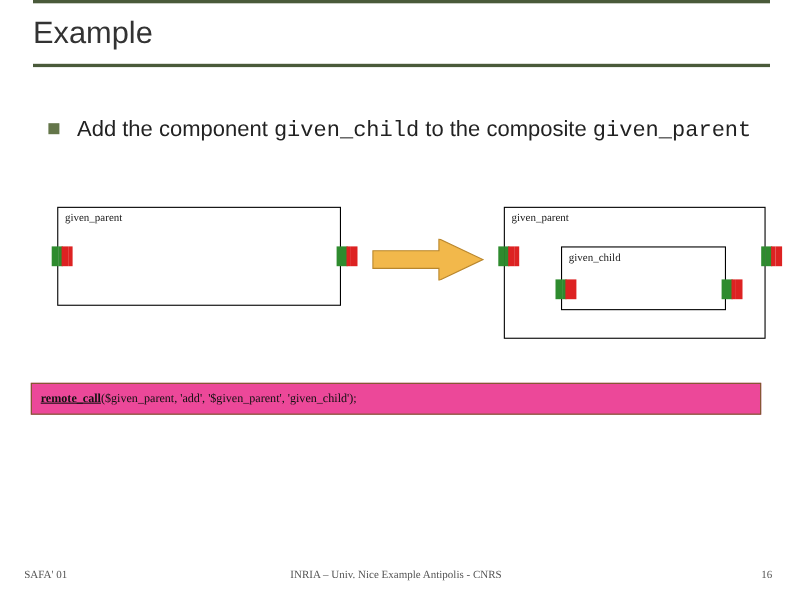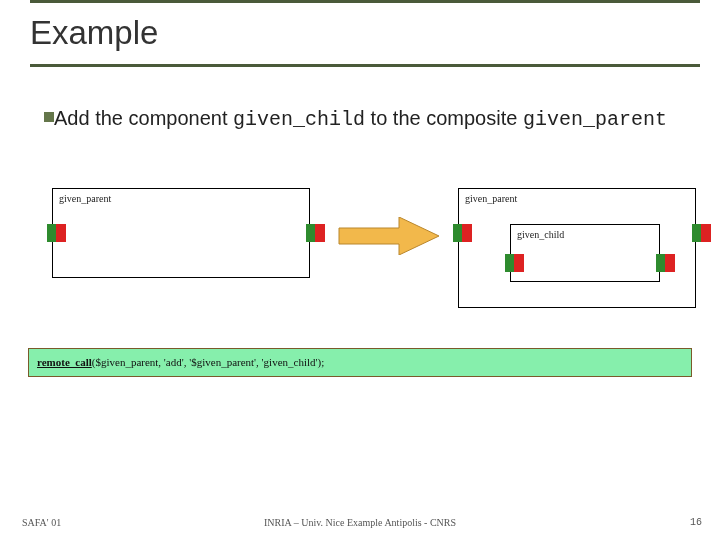--- a/index.html
+++ b/index.html
@@ -22,31 +22,31 @@
   }
   .title-wrap {
     position: absolute;
     top: 14px;
     left: 30px;
     right: 20px;
     border-bottom: 3px solid #4a5a3a;
     padding-bottom: 12px;
   }
   .title {
-    font-size: 33px;
+    font-size: 28px;
     color: #333;
   }
   .bullet-block {
     position: absolute;
     top: 105px;
     left: 44px;
     right: 30px;
     display: flex;
     align-items: flex-start;
-    gap: 0;
+    gap: 16px;
   }
   .bullet-icon {
     width: 10px;
     height: 10px;
     background: #64764a;
     margin-top: 7px;
     flex: 0 0 10px;
   }
   .bullet-text {
     font-size: 20px;
@@ -106,21 +106,21 @@
     height: 38px;
   }
   .arrow svg { width: 100%; height: 100%; display: block; }
 
   .code-box {
     position: absolute;
     left: 28px;
     right: 28px;
     top: 348px;
     border: 1px solid #7a5a2a;
-    background: #86efac;
+    background: #ec4899;
     padding: 6px 8px;
     font-family: Georgia, serif;
     font-size: 11px;
     color: #111;
     line-height: 1.4;
     white-space: nowrap;
     overflow: hidden;
   }
   .code-box .fn { text-decoration: underline; font-weight: bold; }
 
@@ -138,21 +138,21 @@
     bottom: 12px;
     text-align: center;
     font-family: Georgia, serif;
     font-size: 10px;
     color: #555;
   }
   .footer-right {
     position: absolute;
     right: 18px;
     bottom: 12px;
-    font-family: Liberation Mono, monospace;
+    font-family: Liberation Serif, serif;
     font-size: 10px;
     color: #555;
   }
 </style>
 </head>
 <body>
 
 <div class="header-line"></div>
 
 <div class="title-wrap">

